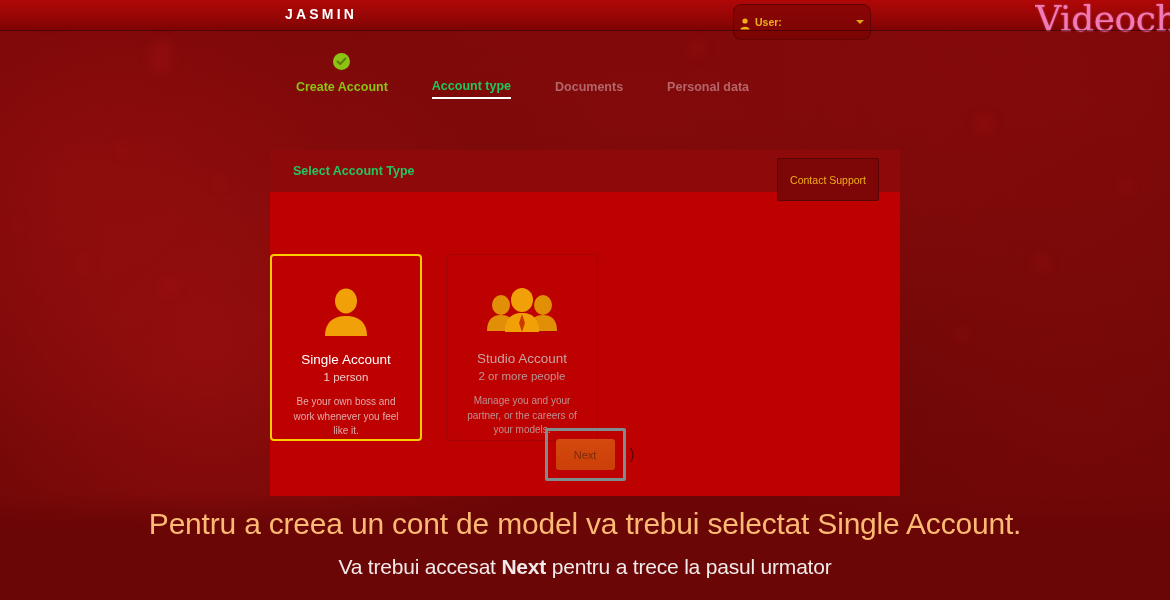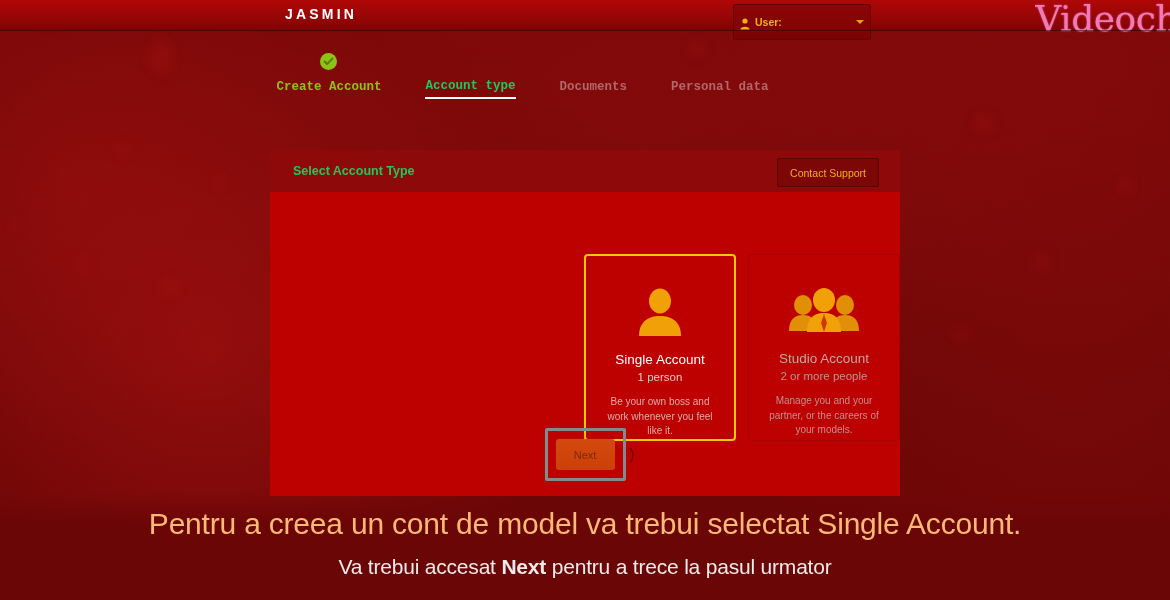--- a/index.html
+++ b/index.html
@@ -68,21 +68,21 @@
     letter-spacing: 3.2px;
   }
   .user-box {
     position: absolute;
     left: 733px;
     top: 4px;
     width: 138px;
     height: 36px;
     background: linear-gradient(180deg, #8c0505 0%, #7a0404 100%);
     border: 1px solid rgba(40,2,2,0.35);
-    border-radius: 2px;
+    border-radius: 8px;
     display: flex;
     align-items: center;
     padding: 16px 6px;
   }
   .user-icon {
     width: 10px; height: 12px;
     margin-right: 5px;
     display: block;
   }
   .user-label {
@@ -115,21 +115,20 @@
   .steps {
     position: absolute;
     top: 52px;
     left: 0;
     width: 1045px;
     display: flex;
     justify-content: center;
     align-items: flex-end;
     gap: 0;
     z-index: 10;
-    font-family: Liberation Mono, monospace;
   }
   .step {
     position: relative;
     padding: 0 22px;
     text-align: center;
     font-size: 12.5px;
     font-weight: bold;
     white-space: nowrap;
     cursor: pointer;
   }
@@ -173,38 +172,38 @@
   }
   .panel-title {
     font-size: 12.5px;
     font-weight: bold;
     color: #22c55e;
   }
   .contact-support {
     position: absolute;
     right: 21px;
     top: 8px;
-    height: 29px;
+    height: 43px;
     padding: 0 12px;
     display: flex;
     align-items: center;
     background: #7d0606;
     border: 1px solid rgba(40,2,2,0.4);
     border-radius: 2px;
     font-size: 10.5px;
     color: #f0b018;
     cursor: pointer;
     white-space: nowrap;
   }
 
   
   .cards {
     display: flex;
-    justify-content: flex-end;
-    gap: 12px;
+    justify-content: flex-start;
+    gap: 24px;
     padding-top: 62px;
   }
   .acct-card {
     width: 152px;
     height: 187px;
     border-radius: 4px;
     padding-top: 27px;
     text-align: center;
     cursor: pointer;
   }

